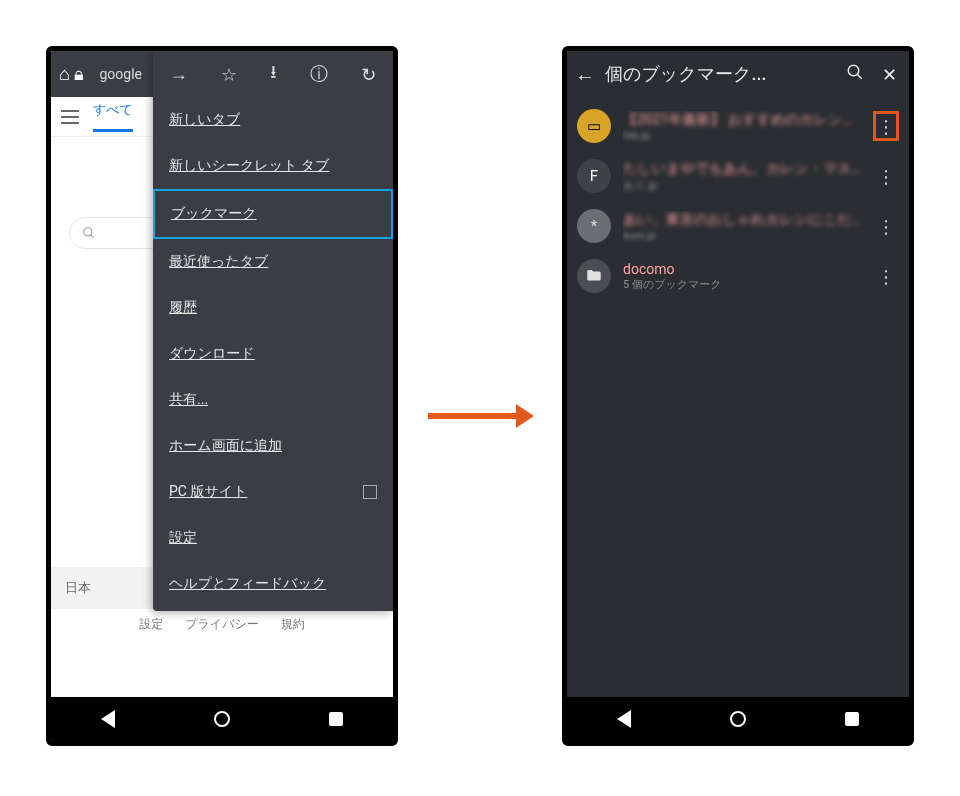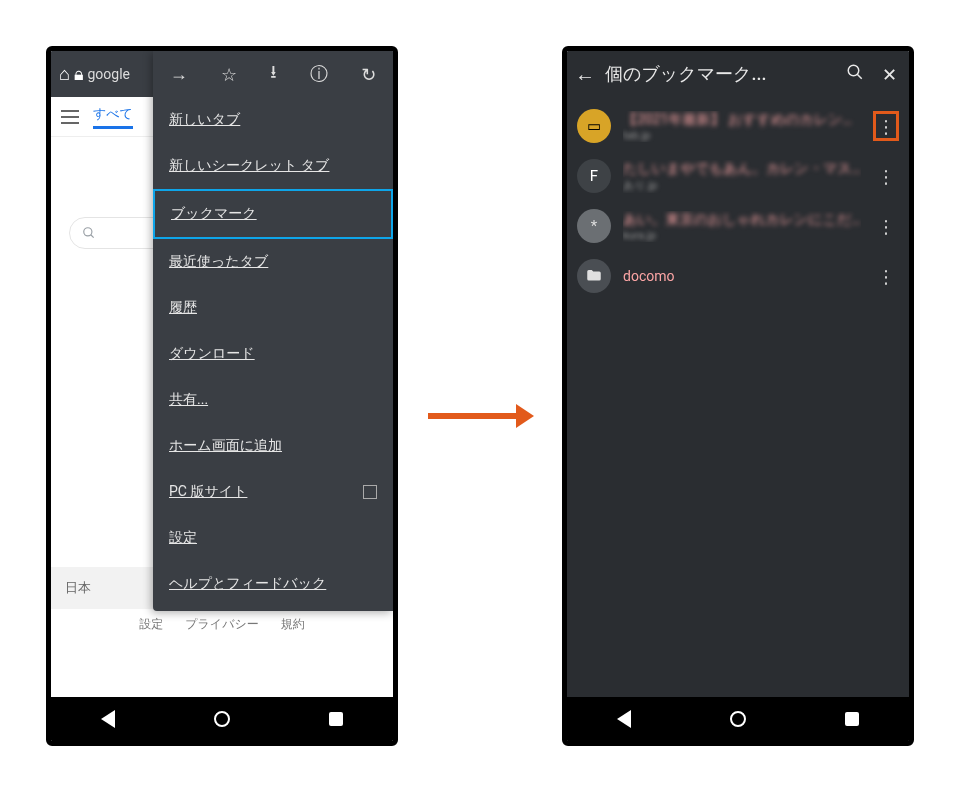--- a/index.html
+++ b/index.html
@@ -30,21 +30,21 @@
     display: flex;
     align-items: center;
     padding: 0 8px;
     gap: 4px;
   }
   .addr-bar .home-icon,
   .addr-bar .lock-icon { color: #fff; font-size: 18px; }
   .addr-url {
     color: #dcdcdc;
     font-size: 14px;
-    margin-left: 0;
+    margin-left: 12px;
     width:52px;
     overflow:hidden;
     white-space:nowrap;
   }
 
   .tabs-row {
     height: 40px;
     background: #fff;
     display: flex;
     align-items: center;
@@ -55,21 +55,21 @@
     width: 18px; height: 14px;
     display: flex;
     flex-direction: column;
     justify-content: space-between;
   }
   .hamburger span { height: 2px; background: #666; }
   .tab-all {
     margin-left: 14px;
     color: #1a73e8;
     font-size: 13px;
-    padding-bottom: 3px;
+    padding-bottom: 10px;
     border-bottom: 3px solid #1a73e8;
   }
 
   .content-bg {
     height: 550px;
     background: #fff;
     position:relative;
   }
   .faux-search {
     position:absolute; top:80px; left:18px; right:18px;
@@ -304,20 +304,21 @@
         <span class="bm-more">⋮</span>
       </div>
       <div class="bm-row">
         <span class="bm-fav fav-folder">
           <svg width="18" height="18" viewBox="0 0 24 24" fill="#e0e0e0">
               <path d="M3 6a2 2 0 012-2h4l2 2h8a2 2 0 012 2v8a2 2 0 01-2 2H5a2 2 0 01-2-2V6z"></path>
             </svg>
         </span>
         <div class="bm-txt">
           <div class="bm-t1 noblur">docomo</div>
+          <div class="bm-t2 noblur">5 個のブックマーク</div>
         </div>
         <span class="bm-more">⋮</span>
       </div>
     </div>
   </div>
   <div class="navbar">
     <span class="nav-tri"></span>
     <span class="nav-circ"></span>
     <span class="nav-sq"></span>
   </div>

